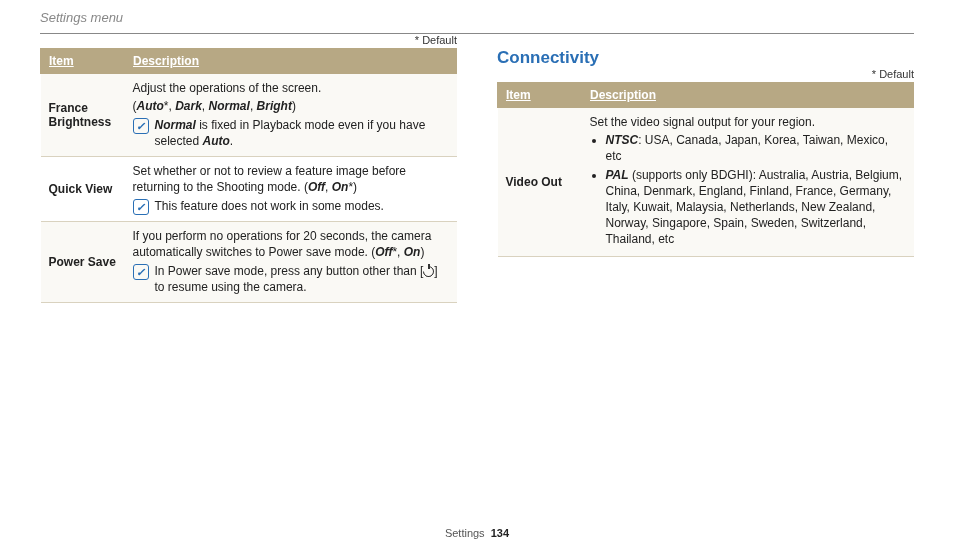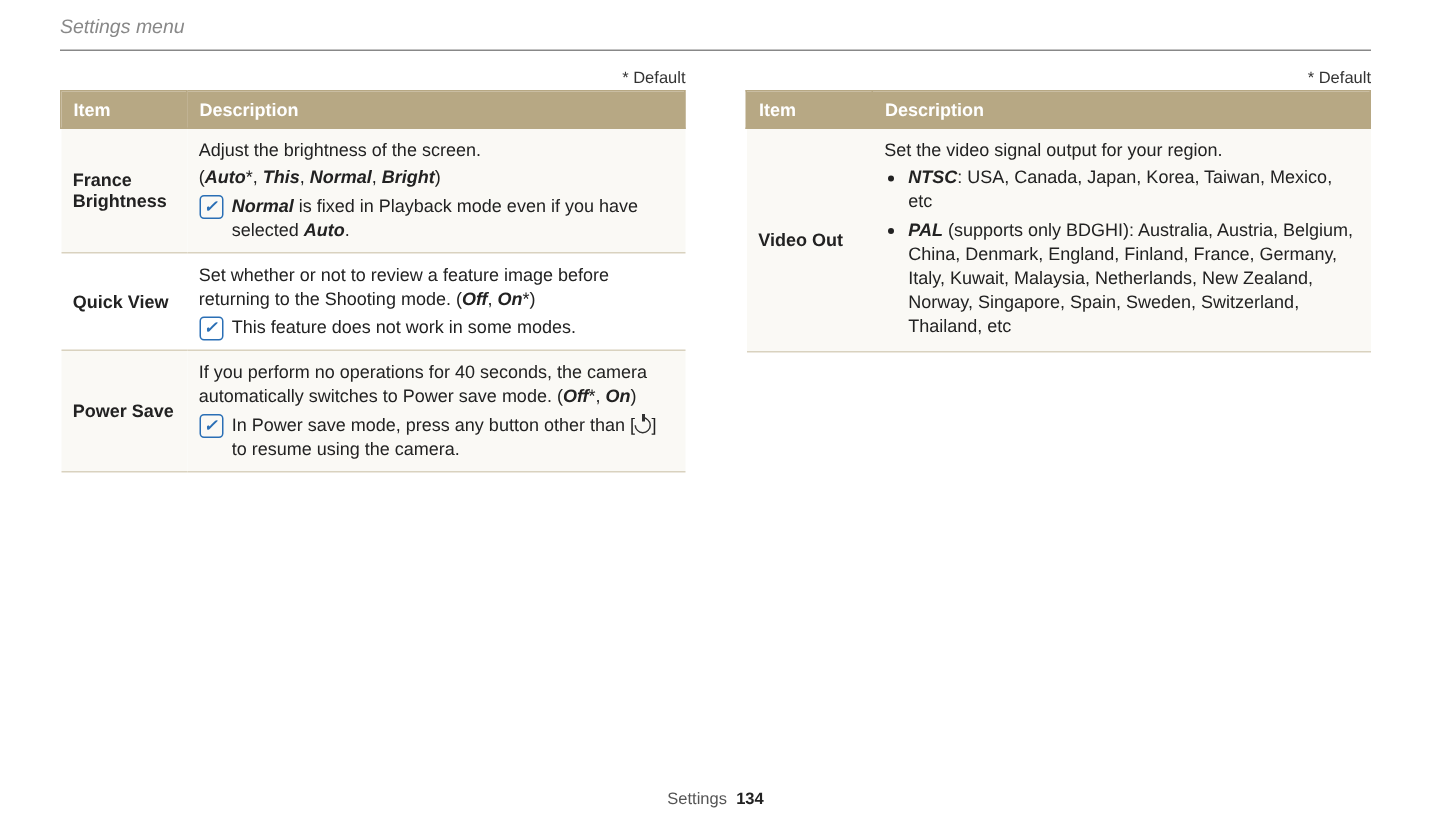--- a/index.html
+++ b/index.html
@@ -27,41 +27,41 @@
     padding: 0 40px;
     gap: 40px;
   }
   .col {
     width: 428px;
   }
   .default-note {
     text-align: right;
     font-size: 11px;
     color: #333;
-    margin-top: 12px;
     margin-bottom: 2px;
   }
   .section-title {
     color: #2a6fb5;
     font-size: 17px;
     font-weight: 600;
     margin-top: 14px;
   }
   table {
     width: 100%;
     border-collapse: collapse;
   }
   thead th {
     background: #b7a884;
     color: #fff;
     text-align: left;
     font-weight: 600;
     font-size: 12px;
     padding: 5px 8px;
     border: 1px solid #b7a884;
+    text-decoration: underline;
   }
   thead th:first-child { width: 84px; }
   tbody td {
     vertical-align: middle;
     padding: 6px 8px;
     font-size: 12px;
     border-top: 1px solid #d9d2bf;
     border-bottom: 1px solid #d9d2bf;
     color: #222;
   }
@@ -143,23 +143,23 @@
       <thead>
         <tr>
           <th>Item</th>
           <th>Description</th>
         </tr>
       </thead>
       <tbody>
         <tr>
           <td class="item-cell">France Brightness</td>
           <td>
-            <div class="desc-line">Adjust the brightness of the screen.</div>
+            <div class="desc-line">Adjust the operations of the screen.</div>
             <div class="desc-line">
-              <span>(</span><span class="bold">Auto</span><span>*</span><span>, </span><span class="bold">This</span><span>, </span><span class="bold">Normal</span><span>, </span><span class="bold">Bright</span><span>)</span>
+              <span>(</span><span class="bold">Auto</span><span>*</span><span>, </span><span class="bold">Dark</span><span>, </span><span class="bold">Normal</span><span>, </span><span class="bold">Bright</span><span>)</span>
             </div>
             <div class="note-row">
               <span class="note-icon">✓</span>
               <div><span class="bold">Normal</span><span> is fixed in Playback mode even if you have selected </span><span class="bold">Auto</span><span>.</span></div>
             </div>
           </td>
         </tr>
         <tr>
           <td class="item-cell">Quick View</td>
           <td>
@@ -169,33 +169,34 @@
             <div class="note-row">
               <span class="note-icon">✓</span>
               <div>This feature does not work in some modes.</div>
             </div>
           </td>
         </tr>
         <tr>
           <td class="item-cell">Power Save</td>
           <td>
             <div class="desc-line">
-              <span>If you perform no operations for 40 seconds, the camera automatically switches to Power save mode. (</span><span class="bold">Off</span><span>*</span><span>, </span><span class="bold">On</span><span>)</span>
+              <span>If you perform no operations for 20 seconds, the camera automatically switches to Power save mode. (</span><span class="bold">Off</span><span>*</span><span>, </span><span class="bold">On</span><span>)</span>
             </div>
             <div class="note-row">
               <span class="note-icon">✓</span>
               <div><span>In Power save mode, press any button other than [</span><span class="power-icon"></span><span>] to resume using the camera.</span></div>
             </div>
           </td>
         </tr>
       </tbody>
     </table>
   </div>
 
   <div class="col">
+    <div class="section-title">Connectivity</div>
     <div class="default-note">* Default</div>
     <table>
       <thead>
         <tr>
           <th>Item</th>
           <th>Description</th>
         </tr>
       </thead>
       <tbody>
         <tr>

